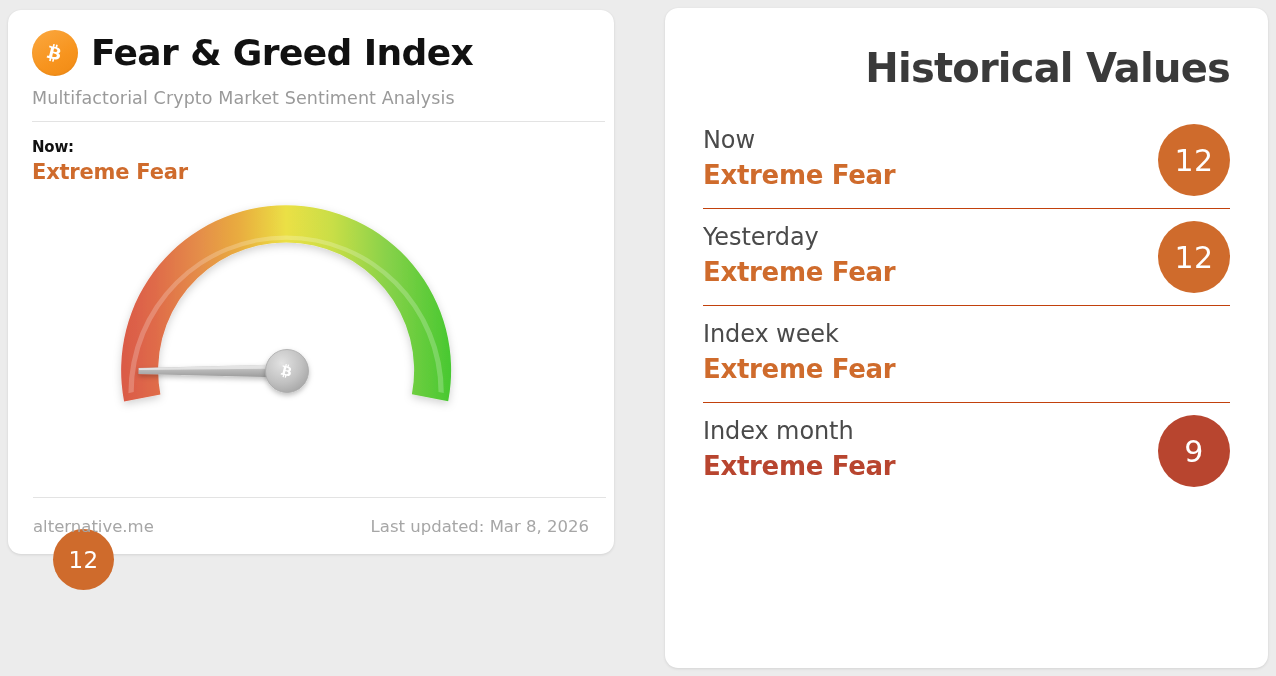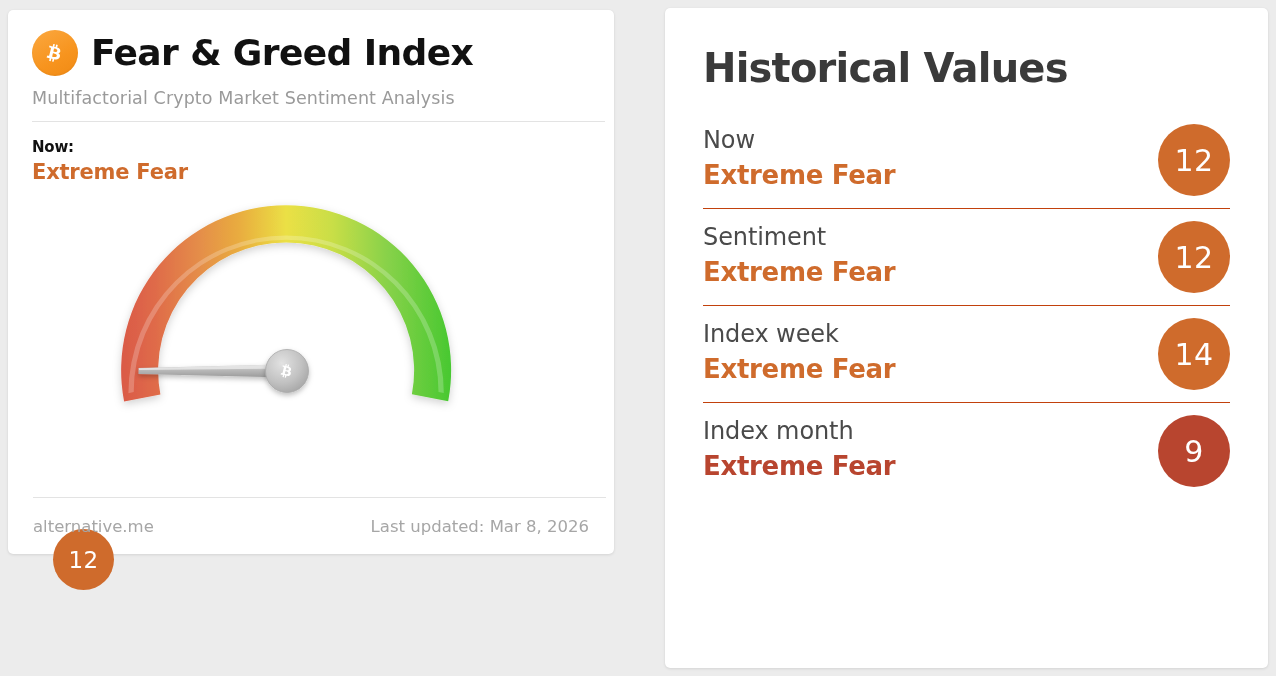--- a/index.html
+++ b/index.html
@@ -13,21 +13,21 @@
     background: #ececec;
     font-family: "DejaVu Sans", "Liberation Sans", sans-serif;
     overflow: hidden;
     position: relative;
   }
 
   
   .card {
     position: absolute;
     background: #ffffff;
-    border-radius: 5px;
+    border-radius: 13px;
     box-shadow: 0 1px 3px rgba(0,0,0,0.10), 0 0 1px rgba(0,0,0,0.06);
     box-sizing: border-box;
   }
 
   #gauge-card {
     left: 8px;
     top: 10px;
     width: 606px;
     height: 544px;
     padding: 0;
@@ -159,20 +159,21 @@
   .history-inner {
     padding: 38px 38px 0 38px;
   }
   .history-title {
     font-size: 40px;
     font-weight: bold;
     color: #3a3a3a;
     letter-spacing: -0.8px;
     margin: 0 0 12px 0;
     line-height: 1.1;
+    text-align: right;
   }
   .history-list {
     margin-top: 22px;
   }
   .history-row {
     position: relative;
     padding: 14px 0 18px 0;
     border-bottom: 1px solid #c2410c;
     min-height: 88px;
     box-sizing: border-box;
@@ -312,29 +313,28 @@
     <h2 class="history-title">Historical Values</h2>
     <div class="history-list">
 
       <div class="history-row">
         <div class="row-period">Now</div>
         <div class="row-classification" style="color: rgb(207, 107, 44);">Extreme Fear</div>
         <div class="row-badge" style="background: rgb(207, 107, 44);">12</div>
       </div>
 
       <div class="history-row">
-        <div class="row-period">Sentiment</div>
+        <div class="row-period">Yesterday</div>
         <div class="row-classification" style="color: rgb(207, 107, 44);">Extreme Fear</div>
         <div class="row-badge" style="background: rgb(207, 107, 44);">12</div>
       </div>
 
       <div class="history-row">
         <div class="row-period">Index week</div>
         <div class="row-classification" style="color: rgb(207, 107, 44);">Extreme Fear</div>
-        <div class="row-badge" style="background: rgb(207, 107, 44);">14</div>
       </div>
 
       <div class="history-row last">
         <div class="row-period">Index month</div>
         <div class="row-classification" style="color: rgb(184, 69, 47);">Extreme Fear</div>
         <div class="row-badge" style="background: rgb(184, 69, 47);">9</div>
       </div>
 
     </div>
   </div>

